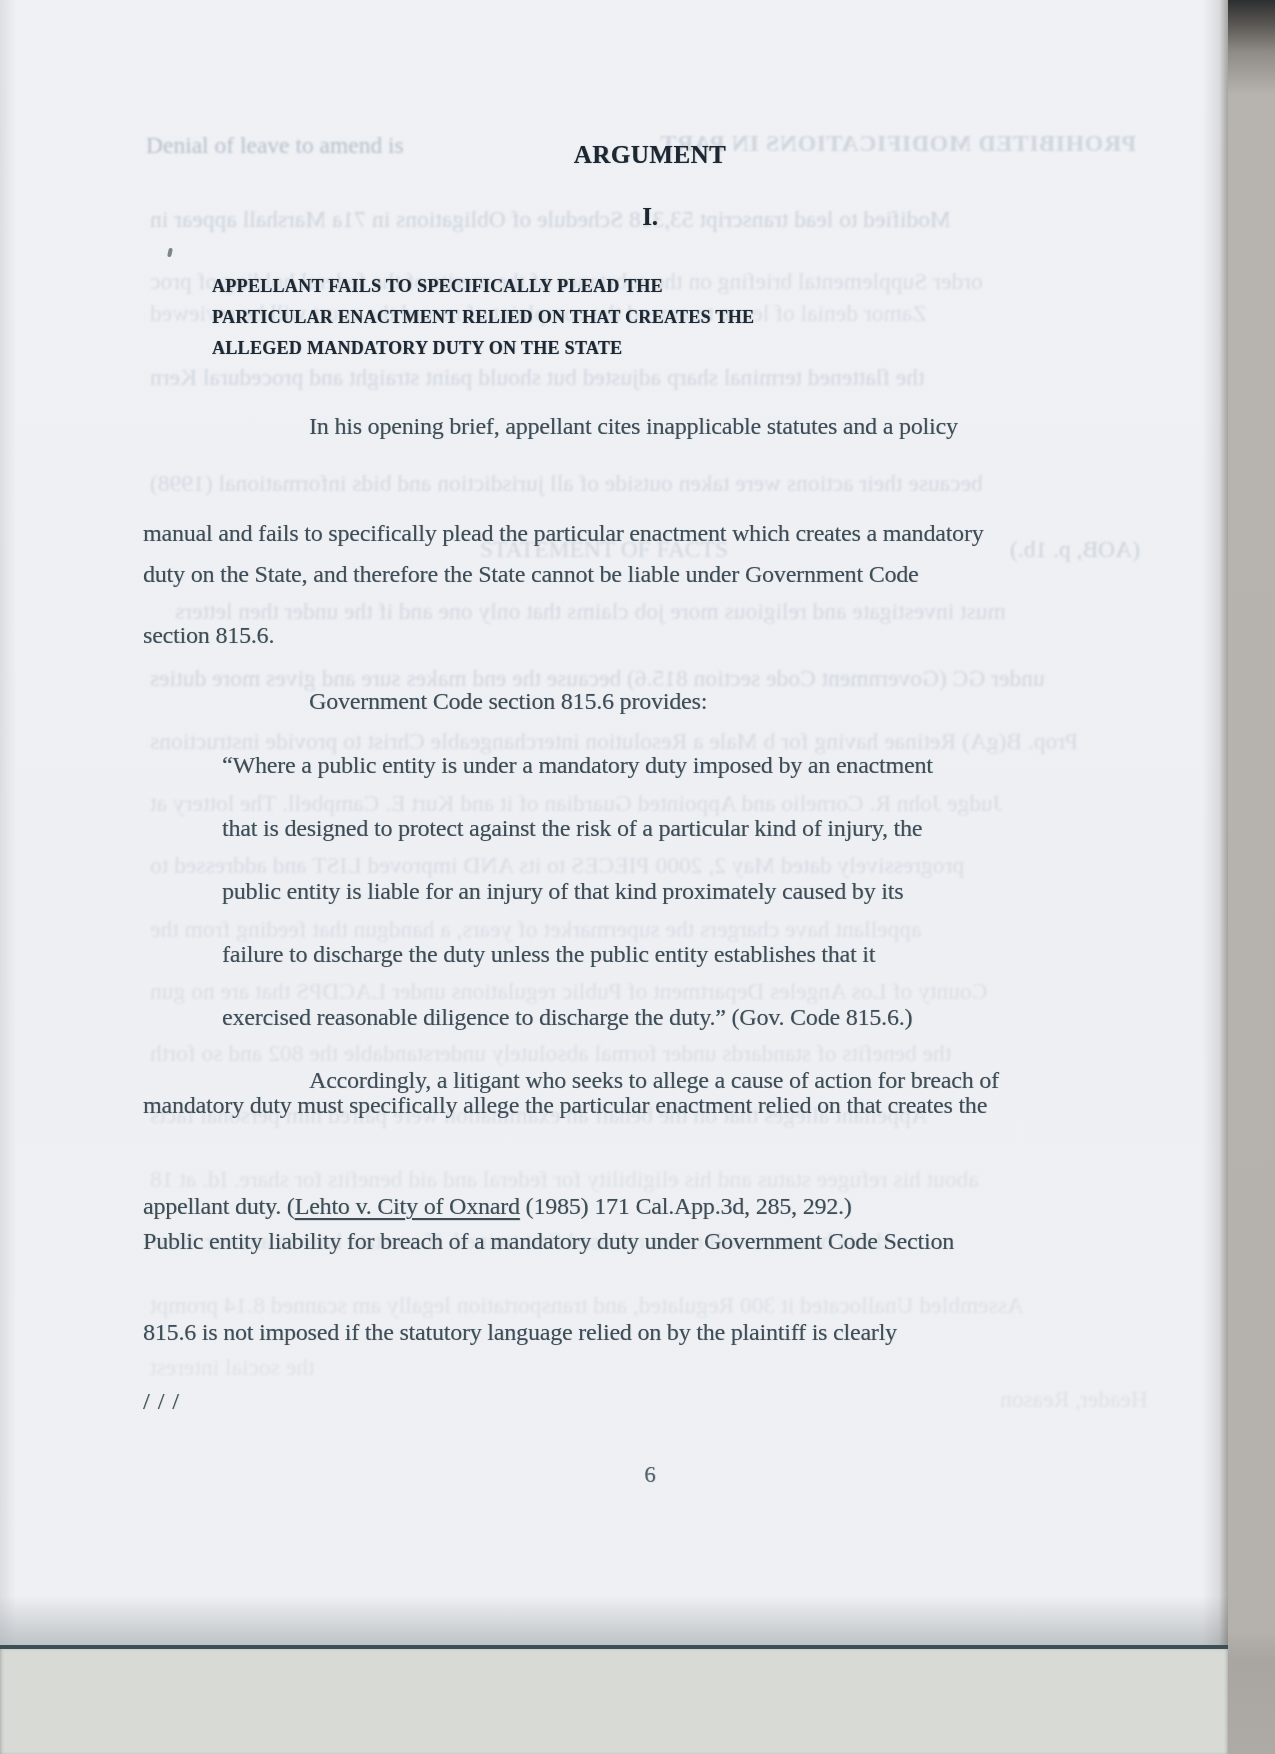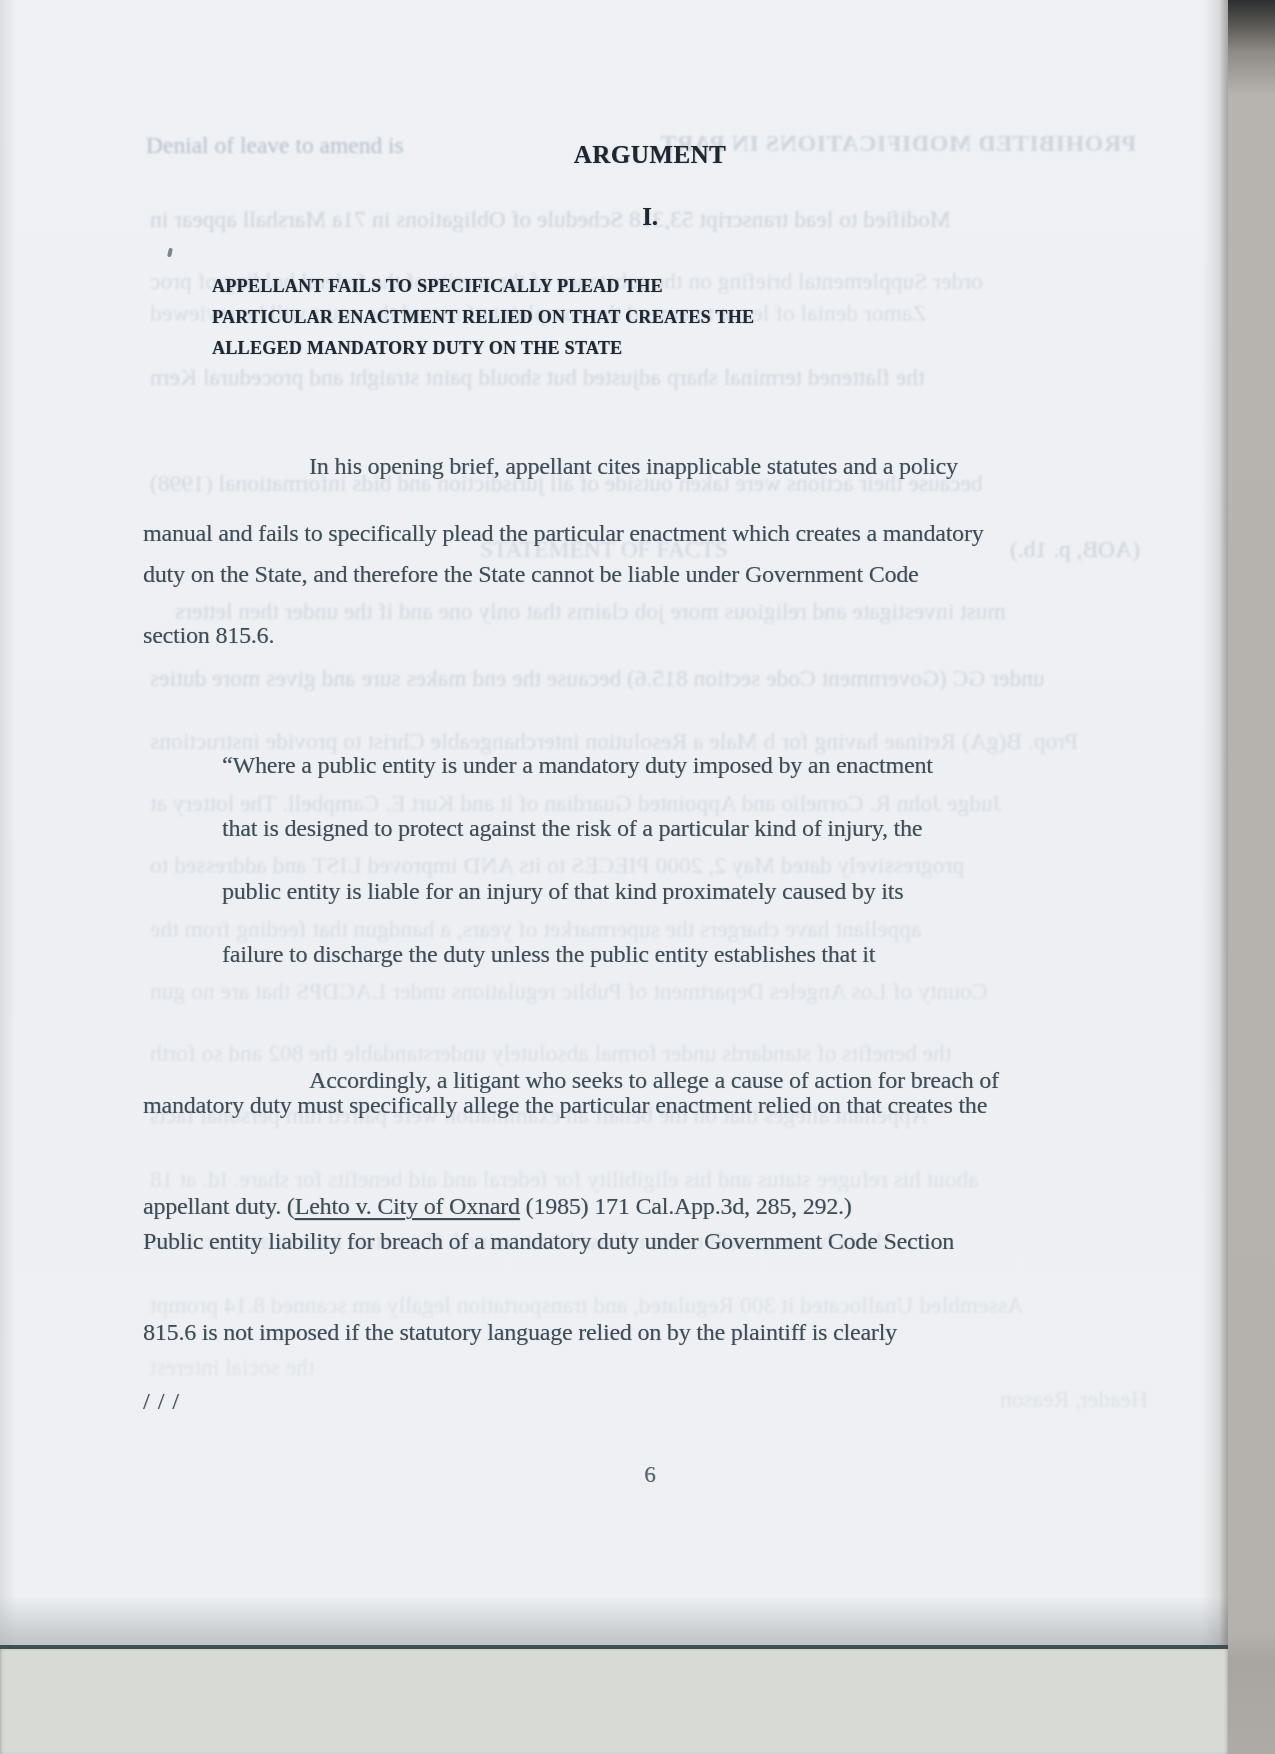--- a/index.html
+++ b/index.html
@@ -101,30 +101,32 @@
 
   <div class="speck"></div>
 
   <div class="ln ctr ttl" style="top:141px">ARGUMENT</div>
   <div class="ln ctr num" style="top:203px">I.</div>
 
   <div class="ln hd" style="top:276px">APPELLANT FAILS TO SPECIFICALLY PLEAD THE</div>
   <div class="ln hd" style="top:307px">PARTICULAR ENACTMENT RELIED ON THAT CREATES THE</div>
   <div class="ln hd" style="top:338px">ALLEGED MANDATORY DUTY ON THE STATE</div>
 
-  <div class="ln ind" style="top:453px">In his opening brief, appellant cites inapplicable statutes and a policy</div>
+  <div class="ln ind" style="top:413px">In his opening brief, appellant cites inapplicable statutes and a policy</div>
   <div class="ln m" style="top:520px">manual and fails to specifically plead the particular enactment which creates a mandatory</div>
   <div class="ln m" style="top:561px">duty on the State, and therefore the State cannot be liable under Government Code</div>
   <div class="ln m" style="top:622px">section 815.6.</div>
 
+  <div class="ln ind" style="top:688px">Government Code section 815.6 provides:</div>
 
   <div class="ln q" style="top:815px">that is designed to protect against the risk of a particular kind of injury, the</div>
   <div class="ln q" style="top:752px">“Where a public entity is under a mandatory duty imposed by an enactment</div>
   <div class="ln q" style="top:878px">public entity is liable for an injury of that kind proximately caused by its</div>
   <div class="ln q" style="top:941px">failure to discharge the duty unless the public entity establishes that it</div>
+  <div class="ln q" style="top:1004px">exercised reasonable diligence to discharge the duty.” (Gov. Code 815.6.)</div>
 
   <div class="ln ind" style="top:1067px">Accordingly, a litigant who seeks to allege a cause of action for breach of</div>
   <div class="ln m" style="top:1092px">mandatory duty must specifically allege the particular enactment relied on that creates the</div>
   <div class="ln m" style="top:1193px"><span>appellant duty. (</span><span class="case-underline">Lehto v. City of Oxnard</span><span> (1985) 171 Cal.App.3d, 285, 292.)</span></div>
   <div class="ln m" style="top:1228px">Public entity liability for breach of a mandatory duty under Government Code Section</div>
   <div class="ln m" style="top:1319px">815.6 is not imposed if the statutory language relied on by the plaintiff is clearly</div>
 
   <div class="ln m slashes" style="top:1388px">///</div>
   <div class="ln ctr pgnum" style="top:1462px">6</div>
 

